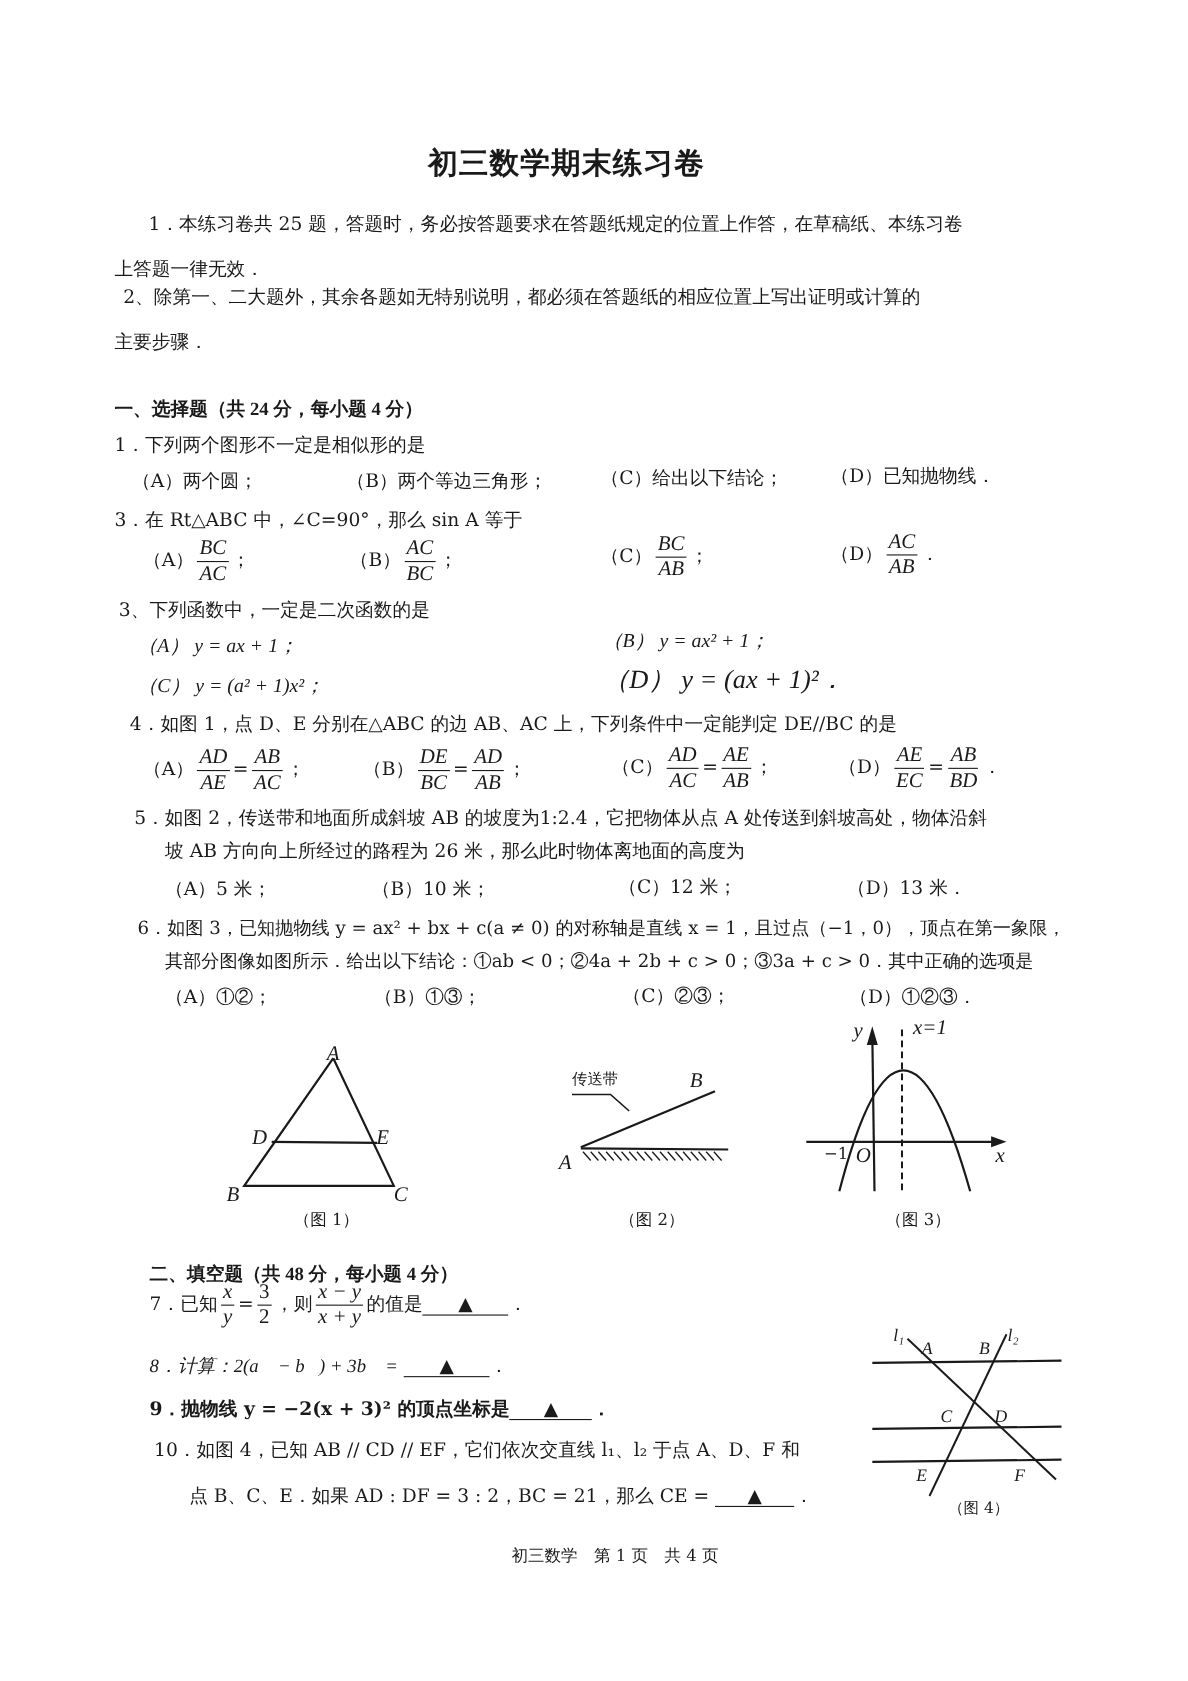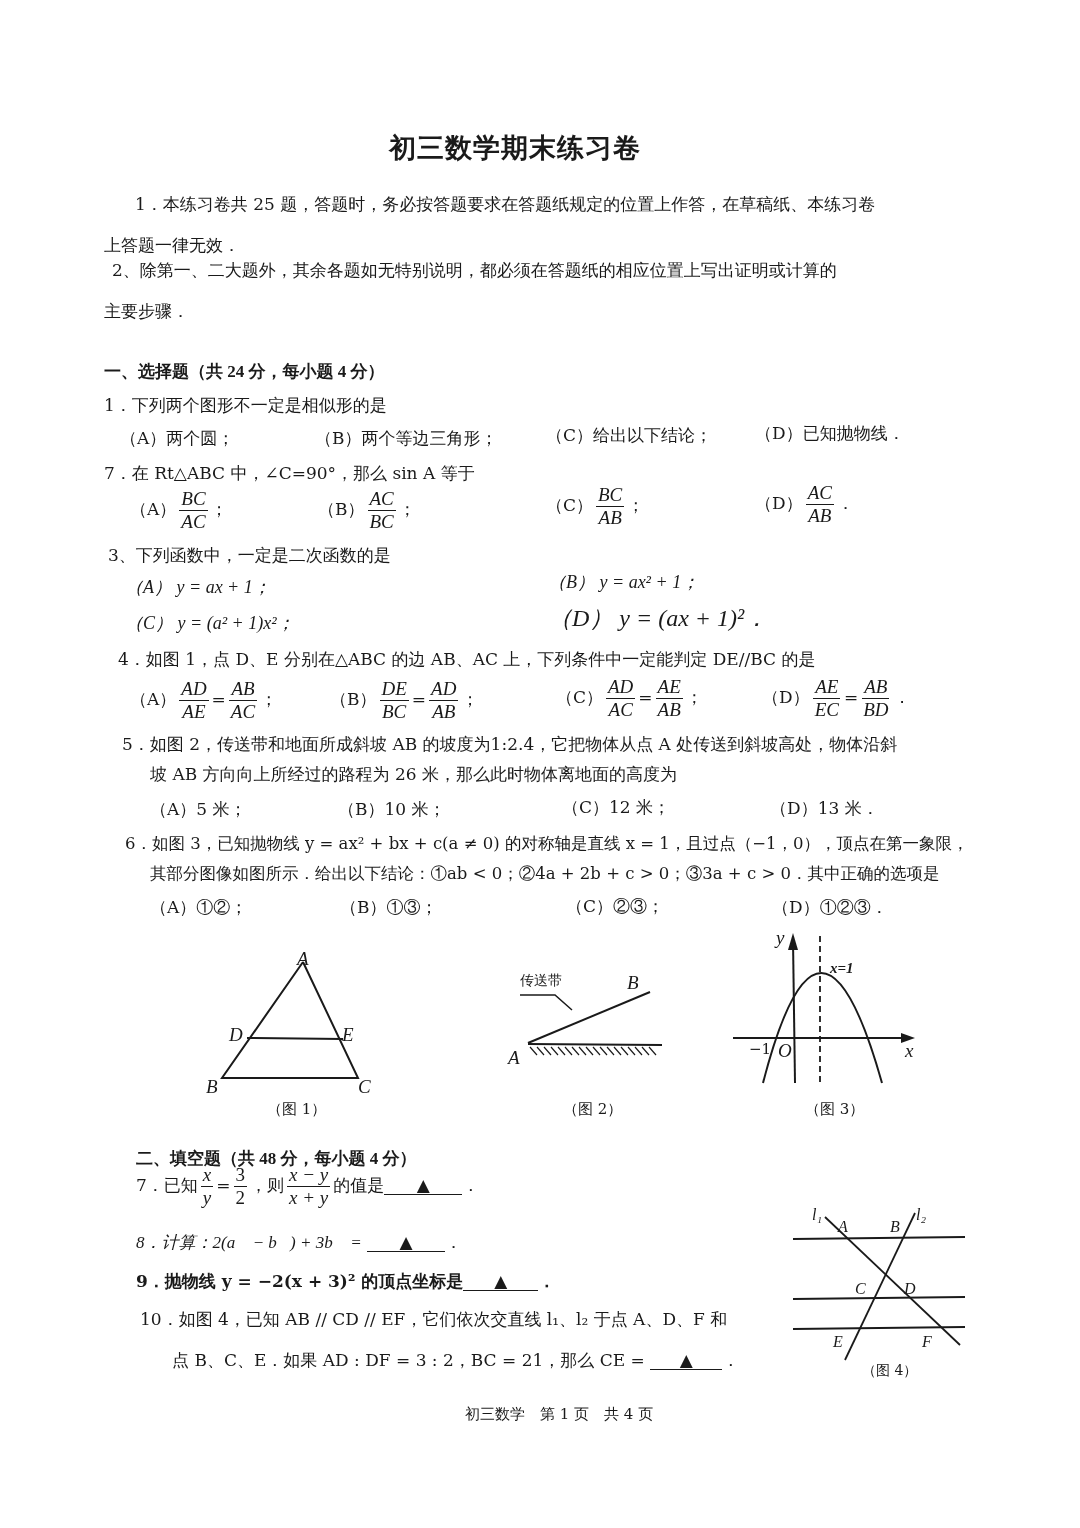--- a/index.html
+++ b/index.html
@@ -30,21 +30,21 @@
 <div class="abs p" style="left:104px;top:300px;">主要步骤．</div>
 
 <div class="abs sec" style="left:104px;top:360px;">一、选择题（共 24 分，每小题 4 分）</div>
 
 <div class="abs p" style="left:104px;top:394px;">1．下列两个图形不一定是相似形的是</div>
 <div class="abs p" style="left:120px;top:427px;">（A）两个圆；</div>
 <div class="abs p" style="left:315px;top:427px;">（B）两个等边三角形；</div>
 <div class="abs p" style="left:546px;top:424px;">（C）给出以下结论；</div>
 <div class="abs p" style="left:755px;top:422px;">（D）已知抛物线．</div>
 
-<div class="abs p" style="left:104px;top:462px;">7．在 Rt△ABC 中，∠C=90°，那么 sin A 等于</div>
+<div class="abs p" style="left:104px;top:462px;">3．在 Rt△ABC 中，∠C=90°，那么 sin A 等于</div>
 <div class="abs p" style="left:130px;top:488px;"><span>（A）</span><span class="frac">
       <span class="num">BC</span>
       <span class="den">AC</span>
     </span><span>；</span></div>
 <div class="abs p" style="left:318px;top:488px;"><span>（B）</span><span class="frac">
       <span class="num">AC</span>
       <span class="den">BC</span>
     </span><span>；</span></div>
 <div class="abs p" style="left:546px;top:484px;"><span>（C）</span><span class="frac">
       <span class="num">BC</span>
@@ -148,21 +148,21 @@
 
 <svg style="left:725px;top:928px;" width="200" height="160">
   <line x1="8" y1="110" x2="185" y2="110" stroke="#1a1a1a" stroke-width="2"></line>
   <polygon points="190,110 176,105 176,115" fill="#1a1a1a"></polygon>
   <line x1="70" y1="155" x2="68" y2="12" stroke="#1a1a1a" stroke-width="2"></line>
   <polygon points="68,5 63,22 73,22" fill="#1a1a1a"></polygon>
   <line x1="95" y1="8" x2="95" y2="158" stroke="#1a1a1a" stroke-width="1.8" stroke-dasharray="6,4"></line>
   <path d="M 38 155 Q 95 -65 157 155" fill="none" stroke="#1a1a1a" stroke-width="2"></path>
 </svg>
 <div class="abs i" style="left:776px;top:927px;">y</div>
-<div class="abs i" style="left:830px;top:960px;font-size:15px;font-weight:bold;">x=1</div>
+<div class="abs i" style="left:830px;top:924px;font-size:19px;">x=1</div>
 <div class="abs" style="left:749px;top:1040px;font-size:15px;">−1</div>
 <div class="abs i" style="left:778px;top:1040px;">O</div>
 <div class="abs i" style="left:905px;top:1040px;">x</div>
 <div class="abs cap" style="left:805px;top:1100px;">（图 3）</div>
 
 <div class="abs sec" style="left:136px;top:1131px;margin-top:16px;">二、填空题（共 48 分，每小题 4 分）</div>
 
 <div class="abs p" style="left:136px;top:1164px;">
   <span>7．已知</span><span class="frac">
       <span class="num">x</span>

